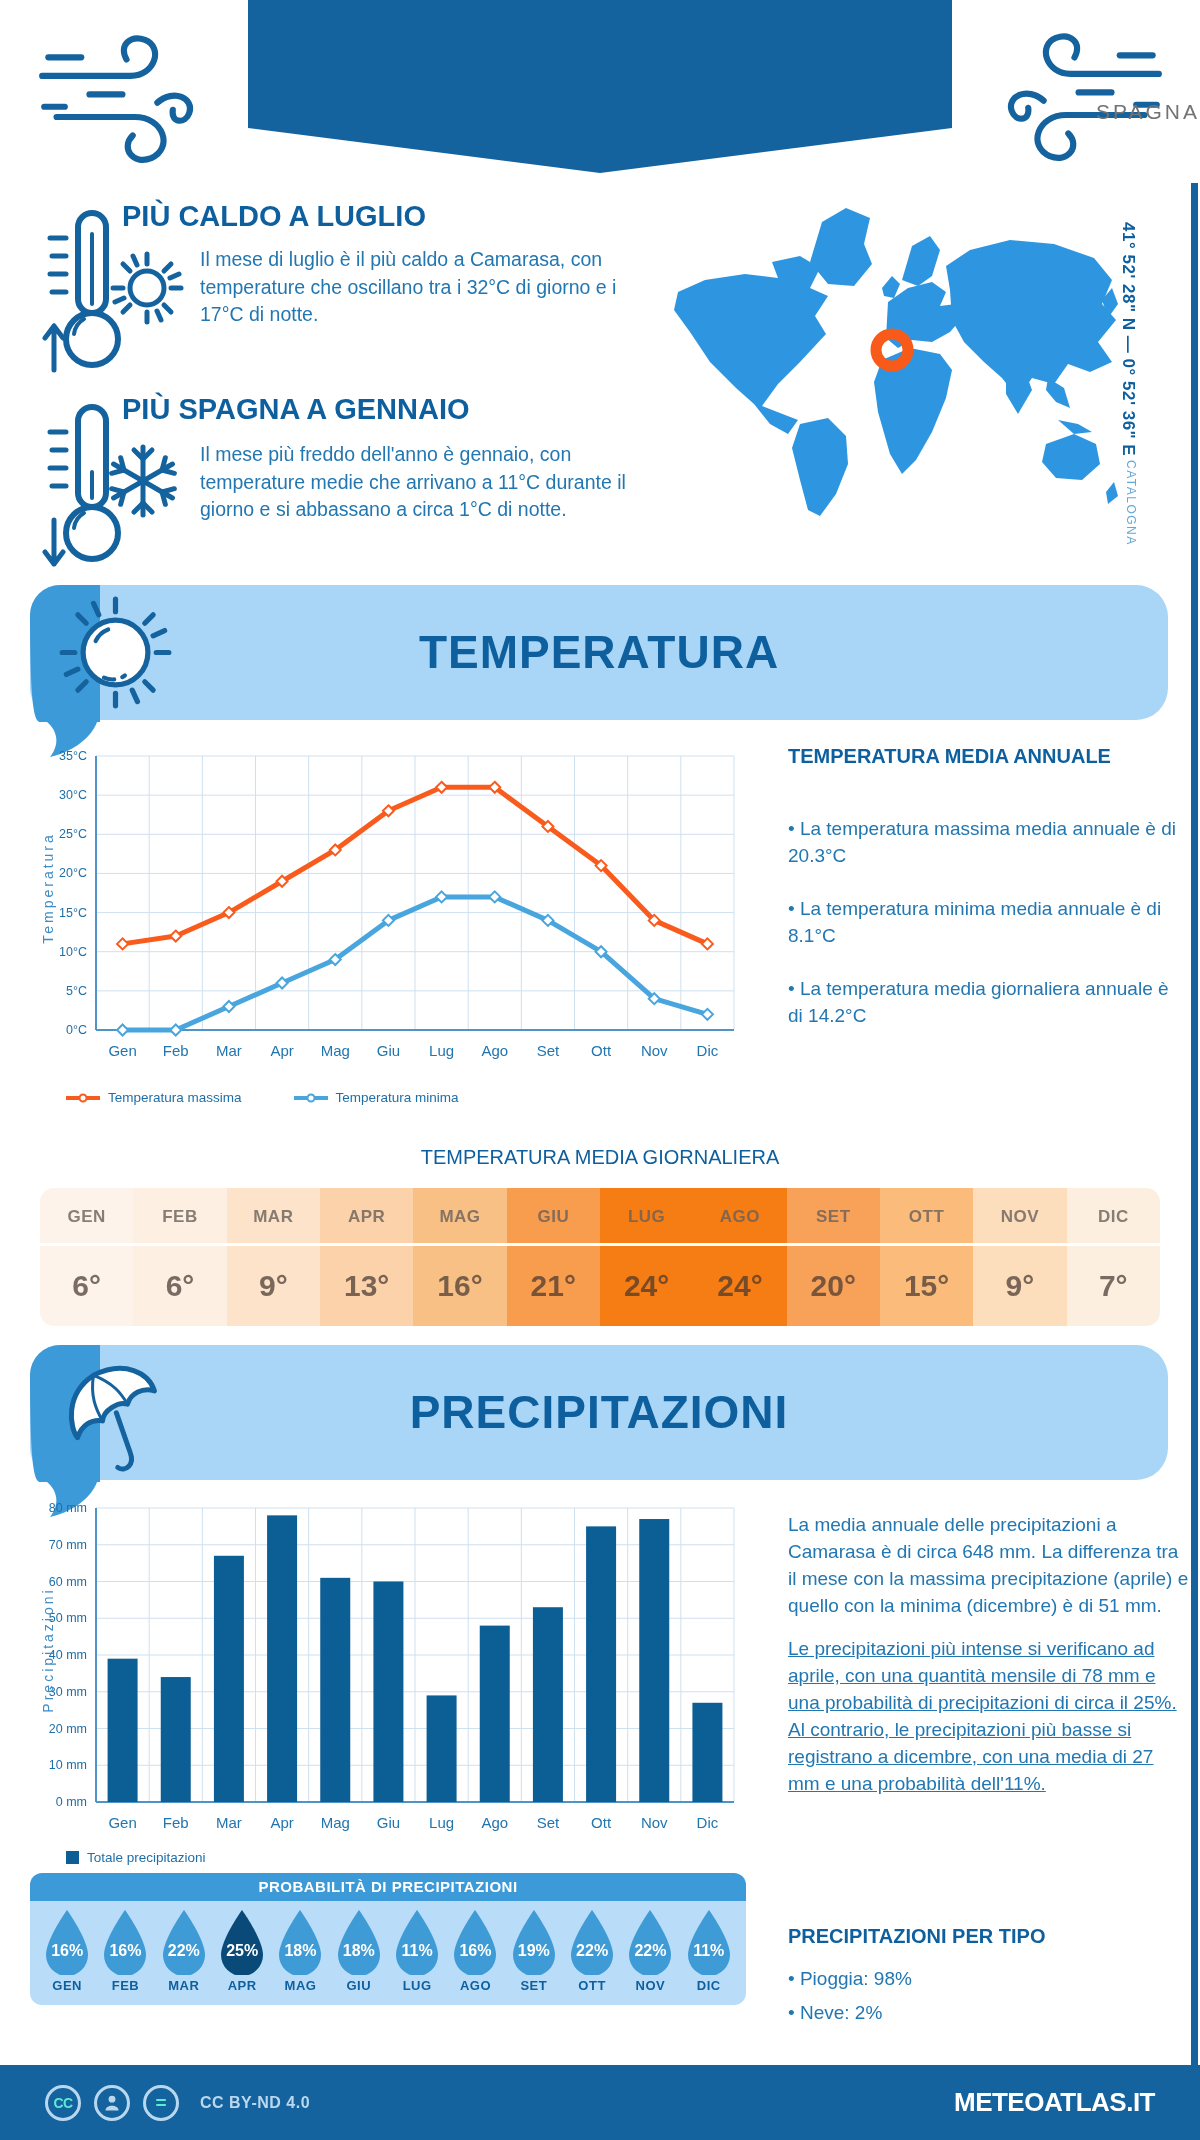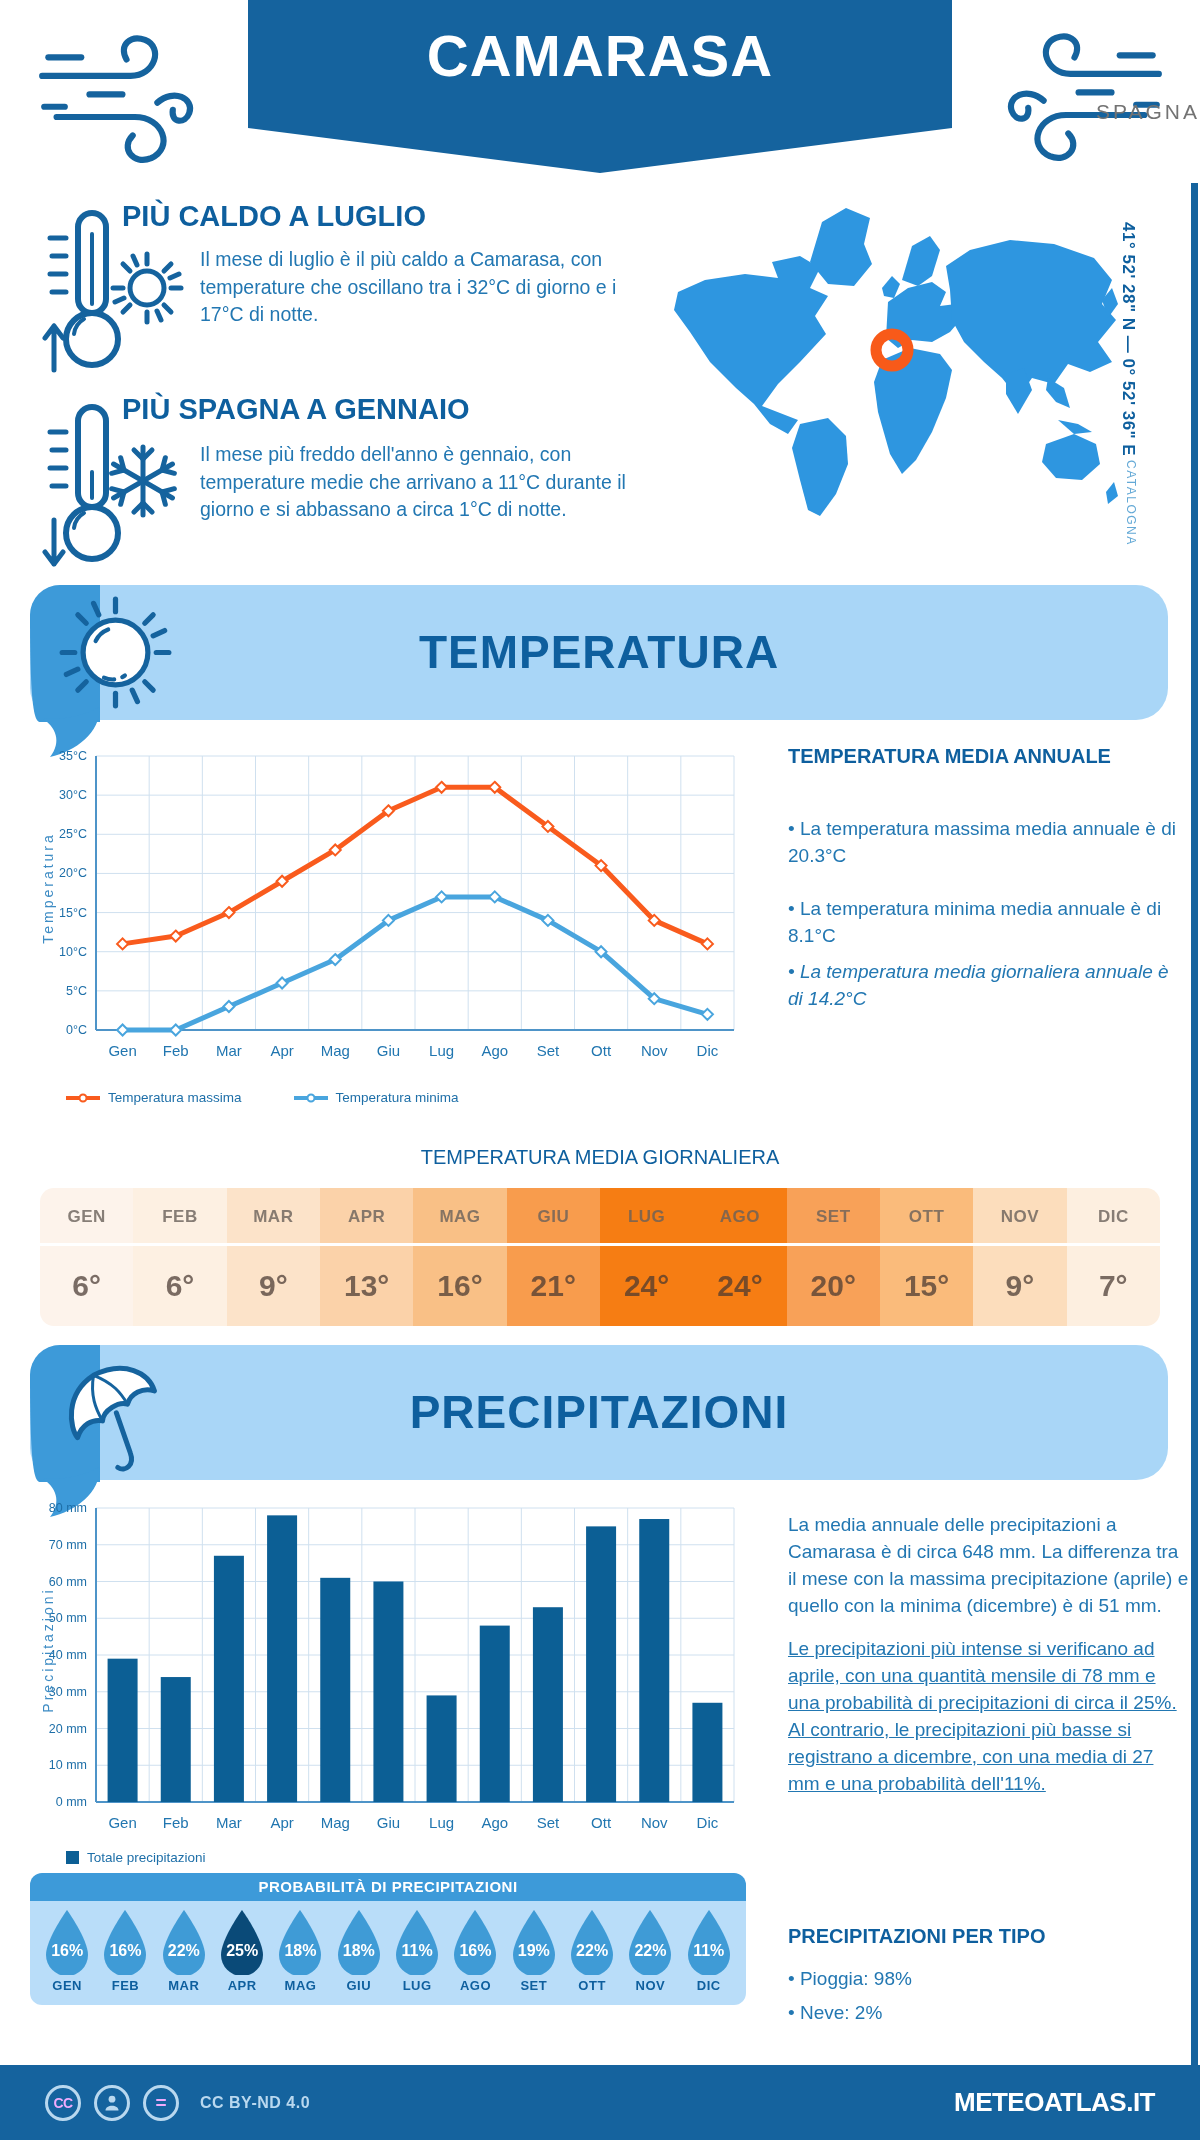--- a/index.html
+++ b/index.html
@@ -54,21 +54,21 @@
     font-size:15px;font-weight:700;letter-spacing:.5px;}
   #prob .pb{background:#B9DDF9;padding:8px 8px 12px 8px;display:flex;}
   .drop-cell{flex:1;display:flex;flex-direction:column;align-items:center;}
   .drop-wrap{position:relative;width:48px;height:66px;}
   .drop-wrap .pct{position:absolute;left:0;top:33px;width:100%;text-align:center;color:#fff;font-size:16px;font-weight:700;}
   .drop-cell .mon{margin-top:3px;font-size:13px;font-weight:700;color:#0E5F9E;letter-spacing:.5px;}
 
   
   #footer{left:0;top:2065px;width:1200px;height:75px;background:#15639E;display:flex;align-items:center;padding:0 45px;box-sizing:border-box;}
   .fi{width:36px;height:36px;border:3px solid #B9D8EF;border-radius:50%;display:flex;align-items:center;justify-content:center;
-    color:#f0abfc;font-weight:800;margin-right:13px;box-sizing:border-box;}
+    color:#5eead4;font-weight:800;margin-right:13px;box-sizing:border-box;}
   .fi.cc{font-size:14px;letter-spacing:-.5px;}
   .fi.eq{font-size:19px;}
   #license{margin-left:8px;color:#B9D8EF;font-size:16px;font-weight:700;letter-spacing:.5px;}
   #brand{margin-left:auto;color:#fff;font-size:26px;font-weight:800;letter-spacing:-.5px;}
 </style>
 </head>
 <body>
 
 <div id="page">
 
@@ -85,21 +85,20 @@
     <path d="M6,46 H92 C116,46 124,18 106,11 C92,6 80,16 88,30"></path>
     <path d="M52,64 H84"></path>
     <path d="M8,76 H28"></path>
     <path d="M20,86 H96 C124,86 134,116 112,126 C94,133 82,116 94,104"></path>
     <path d="M118,72 C134,58 154,68 149,82 C145,93 131,92 133,79"></path>
   </svg>
 
   <svg id="hdr-ribbon" class="abs" width="1200" height="180">
     <polygon points="248,0 952,0 952,128 600,173 248,128" fill="#15639E"></polygon>
   </svg>
-  <div class="abs hdr-title">CAMARASA</div>
   <div class="abs hdr-sub">SPAGNA</div>
 
   <svg class="abs" style="left:40px;top:208px;" width="110" height="165" viewBox="0 0 110 165" fill="none" stroke="#15639E" stroke-linecap="round">
     <path d="M10,30 H26 M12,48 H26 M10,66 H26 M12,84 H26" stroke-width="5"></path>
     <rect x="38" y="5" width="28" height="100" rx="14" stroke-width="6"></rect>
     <line x1="52" y1="26" x2="52" y2="96" stroke-width="4"></line>
     <circle cx="52" cy="131" r="26" stroke-width="6"></circle>
     <path d="M34,126 A20,20 0 0 1 44,111" stroke-width="4"></path>
     <path d="M14,162 V118 M14,118 L5,130 M14,118 L23,130" stroke-width="5"></path>
   </svg>
@@ -286,21 +285,21 @@
             <circle cx="17" cy="5" r="3.5" fill="#fff" stroke="#49A5DE" stroke-width="2"></circle>
           </svg>
           <span>Temperatura minima</span>
         </span></div>
   </div>
 
   <div class="abs" style="left:788px;top:745px;width:400px;">
     <div class="col-title">TEMPERATURA MEDIA ANNUALE</div>
     <div class="col-text" style="margin-top:48px;">• La temperatura massima media annuale è di 20.3°C</div>
     <div class="col-text" style="margin-top:26px;">• La temperatura minima media annuale è di 8.1°C</div>
-    <div class="col-text" style="margin-top:9px;font-style:italic;">• La temperatura media giornaliera annuale è di 14.2°C</div>
+    <div class="col-text" style="margin-top:26px;">• La temperatura media giornaliera annuale è di 14.2°C</div>
   </div>
 
   <div id="daily-title" class="abs">TEMPERATURA MEDIA GIORNALIERA</div>
   <div id="daily-table" class="abs">
       <div class="dcell" style="background: rgb(253, 243, 235);">
         <div class="m">GEN</div>
         <div class="v">6°</div>
       </div>
       <div class="dcell" style="background: rgb(253, 240, 226);">
         <div class="m">FEB</div>

